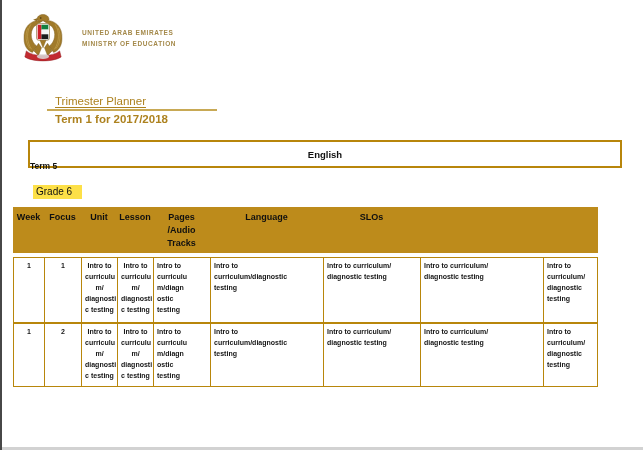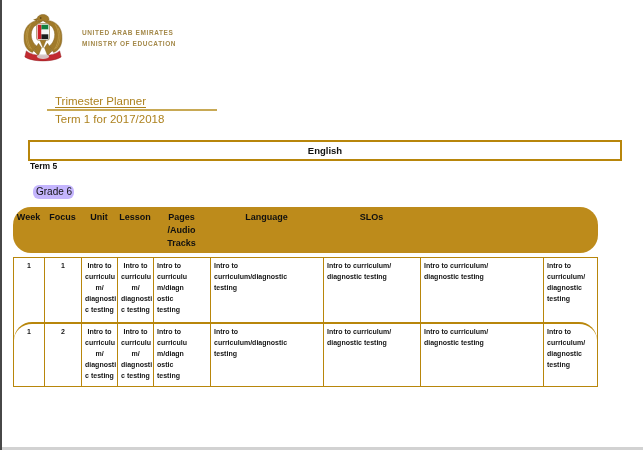--- a/index.html
+++ b/index.html
@@ -40,49 +40,47 @@
     padding: 0 0 2px 8px;
     border-bottom: 2px solid #c8a955;
     color: #ad821f;
     font-size: 11.5px; font-weight: normal;
     text-decoration: underline;
     text-underline-offset: 2px;
   }
   .title-sub {
     position: absolute; left: 55px; top: 113px;
     color: #ad821f;
-    font-size: 11.5px; font-weight: normal;
+    font-size: 11.5px; font-weight: bold;
   }
 
   
   .subject-box {
     position: absolute; left: 28px; top: 140px;
-    width: 594px; height: 21px;
+    width: 594px; height: 28px;
     border: 2px solid #b8860b;
     display: flex; align-items: center; justify-content: center;
     font-size: 9.5px; font-weight: bold; color: #111;
   }
   .term-label {
     position: absolute; left: 30px; top: 161px;
     font-size: 8.5px; font-weight: bold; color: #111;
   }
   .grade-label {
     position: absolute; left: 33px; top: 185px;
     font-size: 10px; color: #111;
-    background: #c4b5fd;
-    padding: 1px 2px 2px 3px;
-    border-radius: 6px;
+    background: #fde047;
+    padding: 1px 10px 2px 3px;
   }
 
   
   .planner { position: absolute; left: 13px; top: 207px; width: 585px; }
   .tgrid {
     display: grid;
     grid-template-columns: 31px 37px 36px 36px 57px 113px 97px 123px 1fr;
-    border-radius: 18px;
   }
   .thead {
     background: #bd8b1b;
     min-height: 46px;
     padding: 2px 0 3px 0;
   }
   .thead .hcell {
     color: #101010;
     font-size: 9px; font-weight: bold;
     text-align: center;

